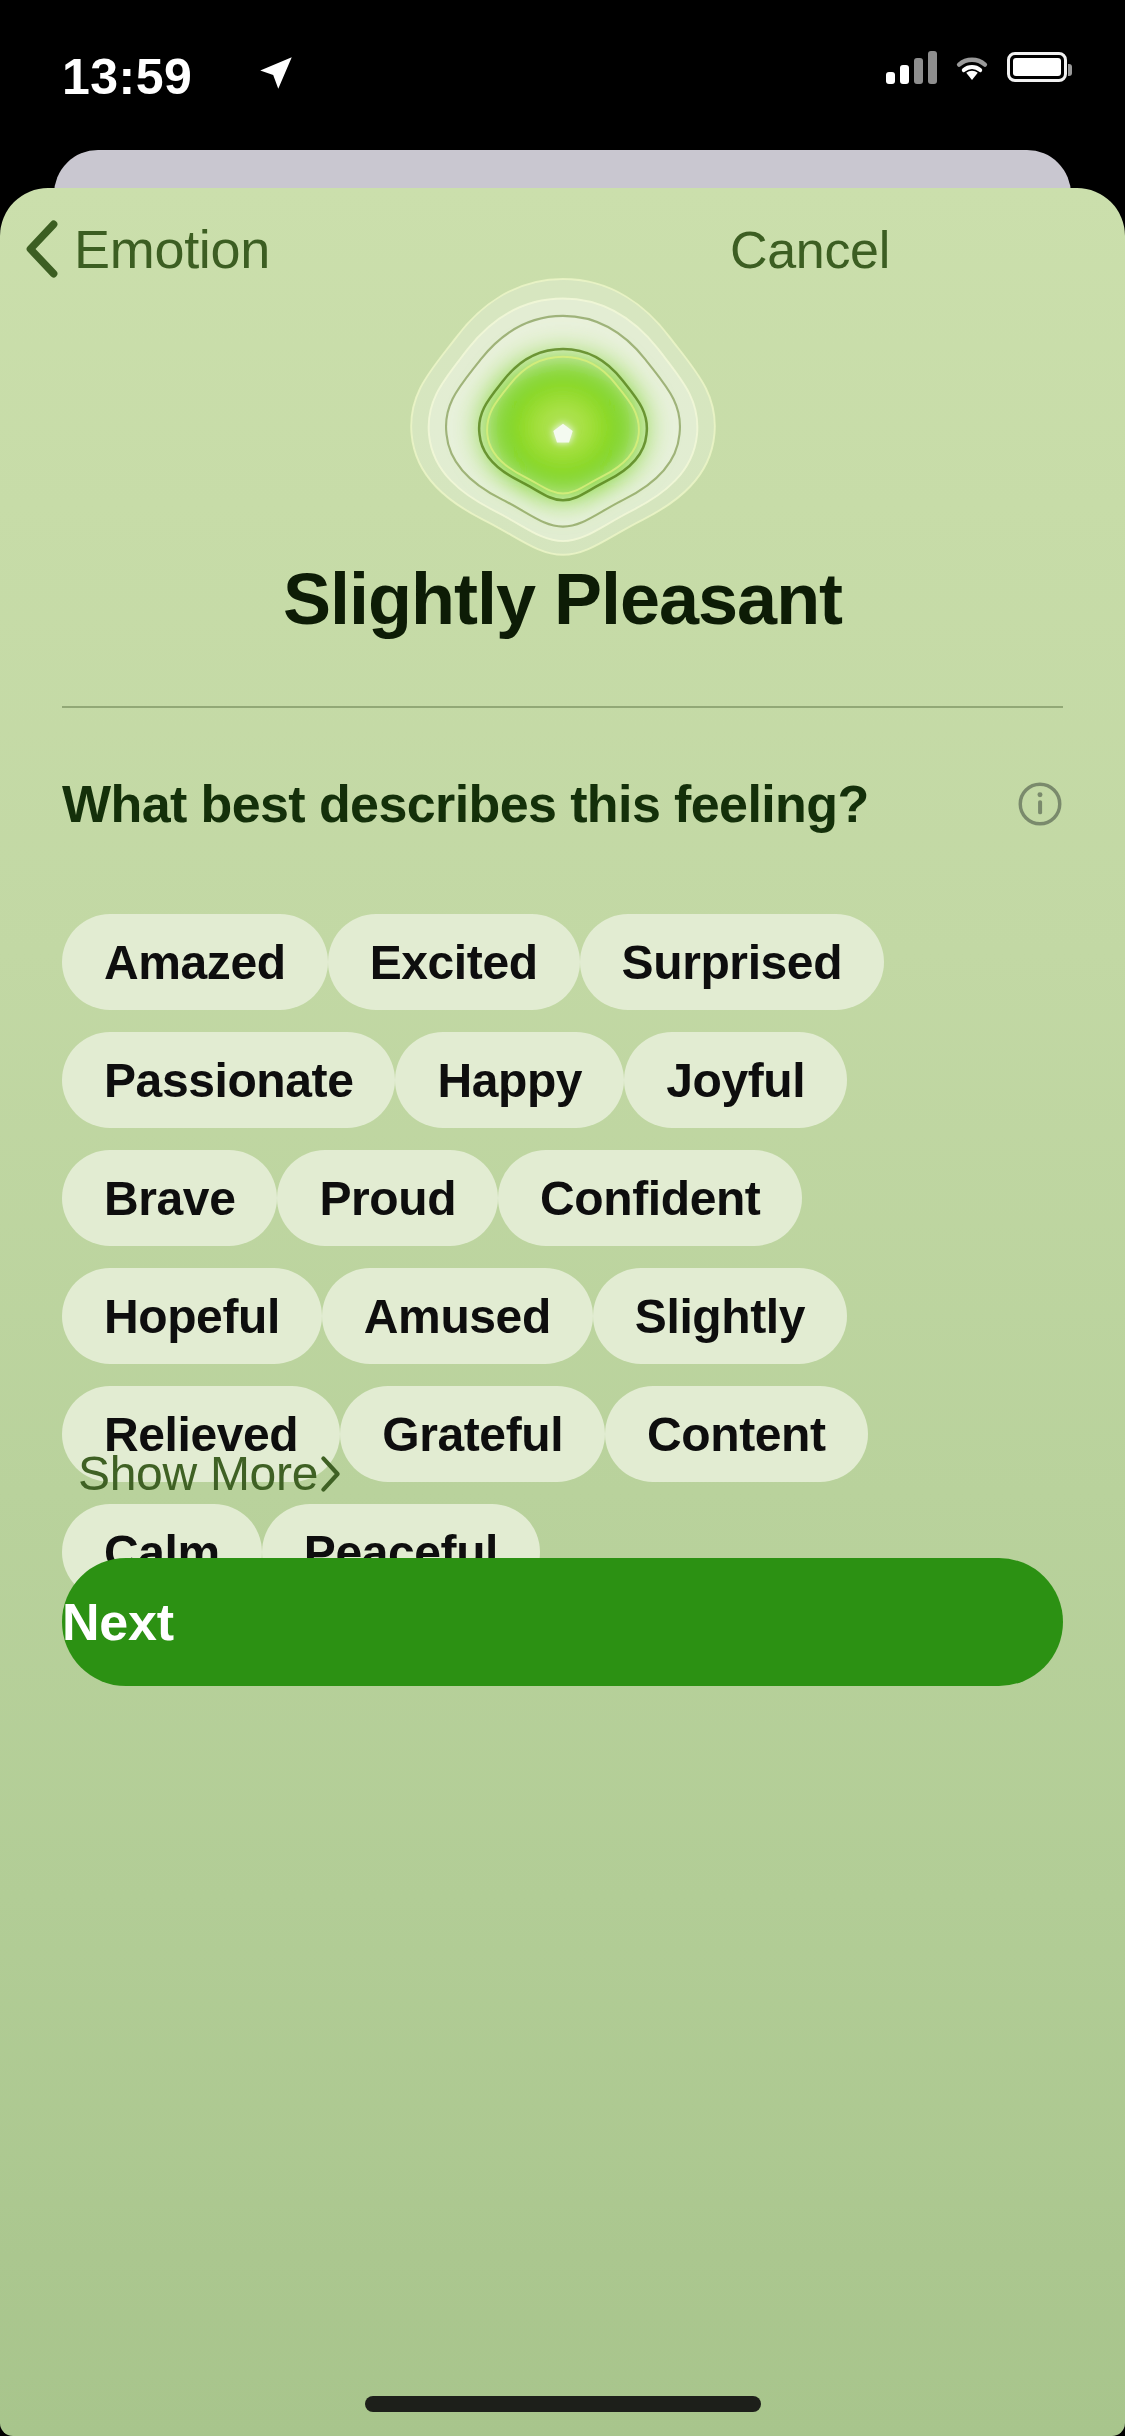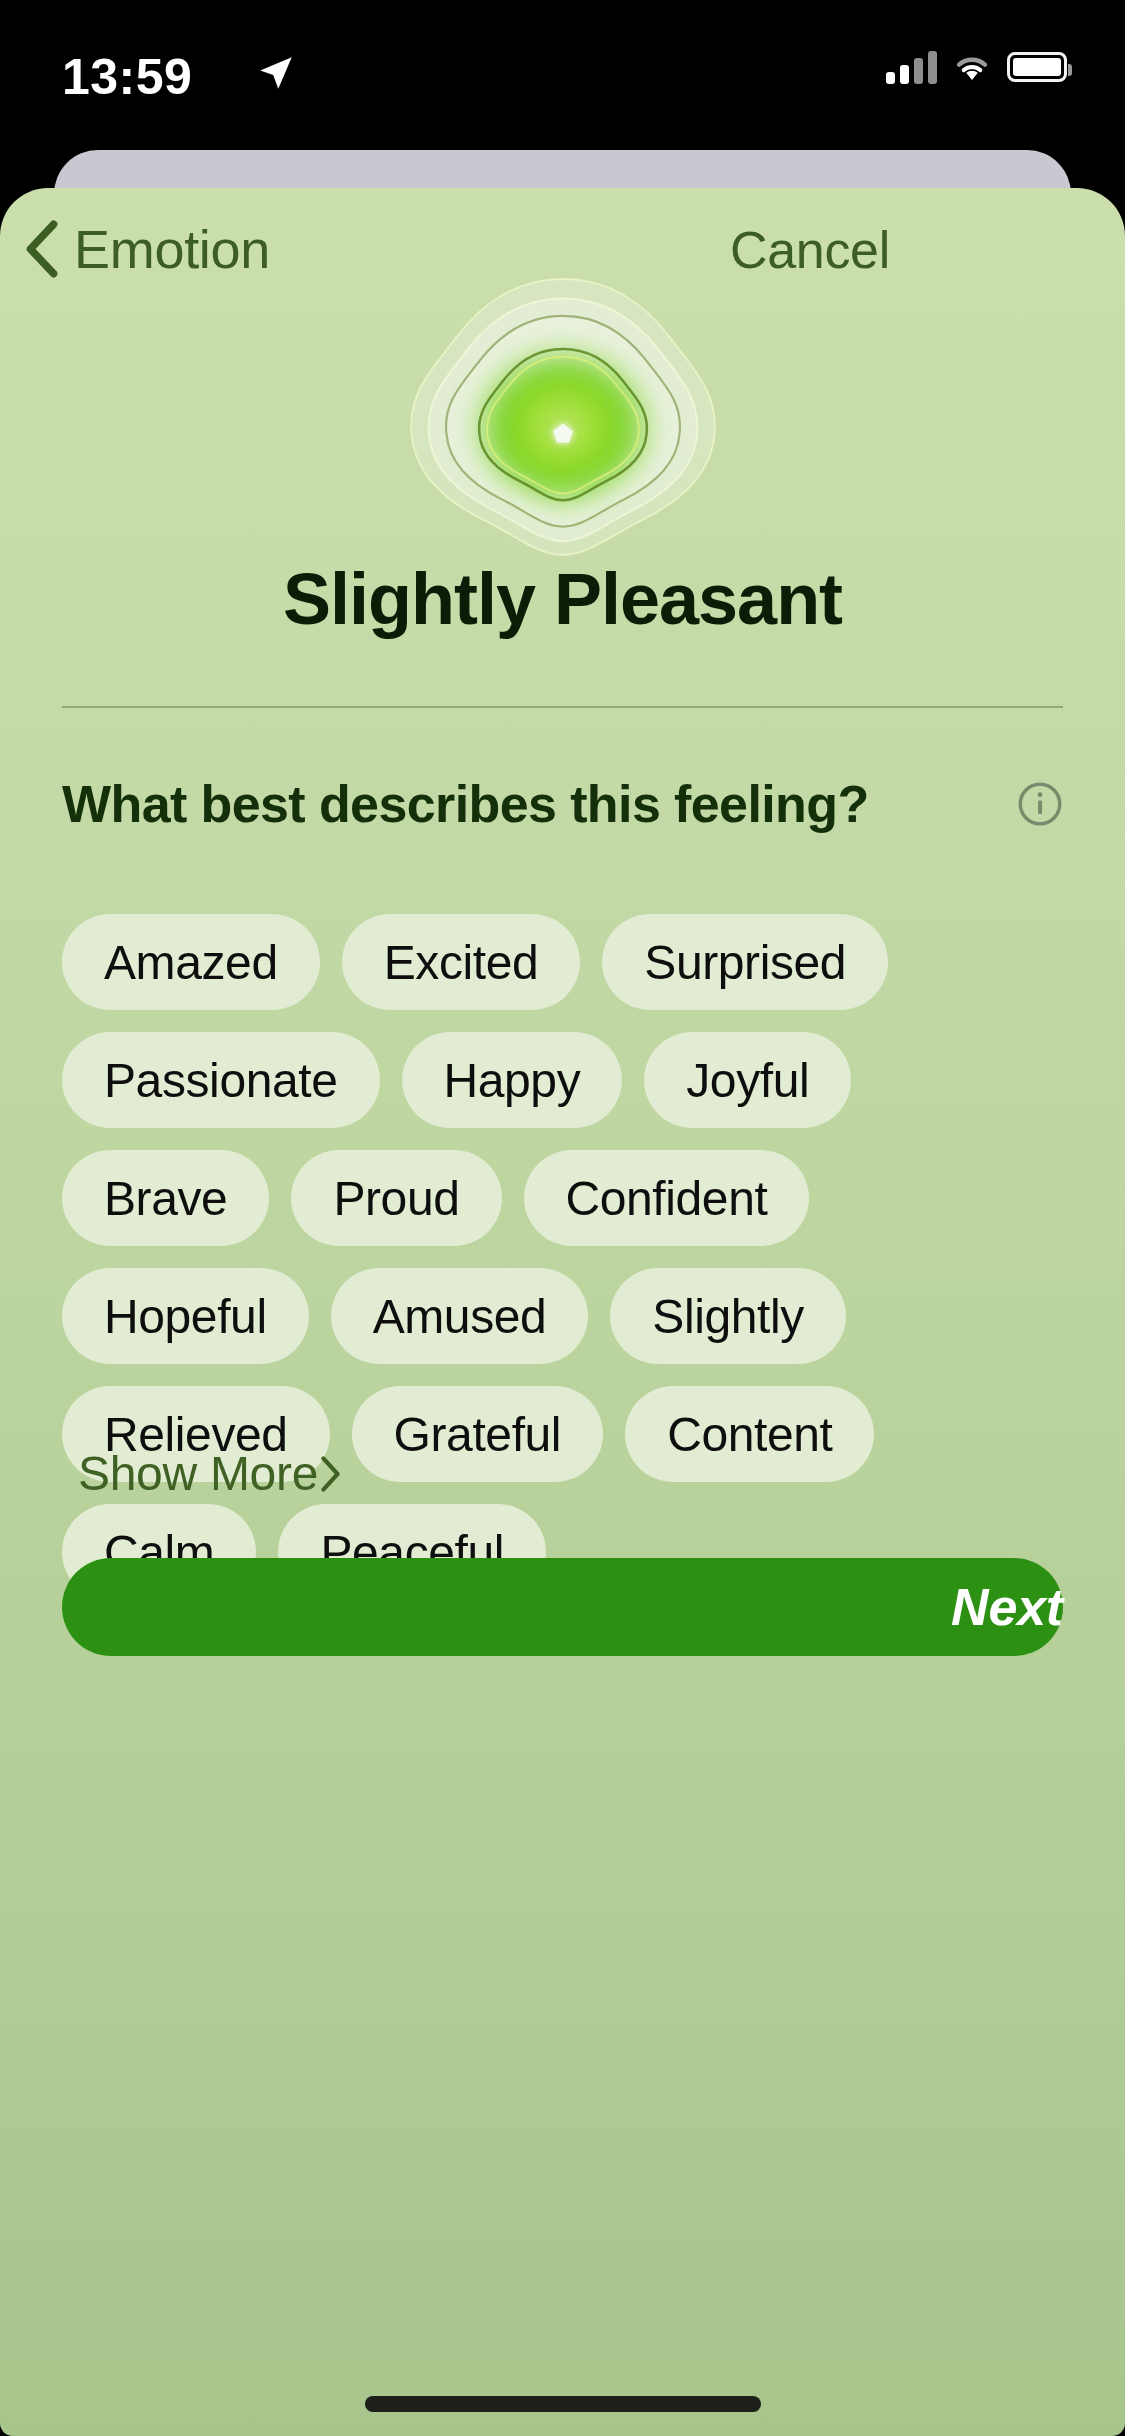--- a/index.html
+++ b/index.html
@@ -140,21 +140,21 @@
     width: 1001px; height: 2px;
     background: rgba(84,106,60,0.45);
   }
 
   
   #chips-area {
     position: absolute; top: 726px; left: 62px;
     width: 1010px;
   }
   .chip-row {
-    display: flex; gap: 22px; margin-bottom: 22px;
+    display: flex; margin-bottom: 22px; font-weight: bold;
   }
   .chip {
     background: #e2ecd2;
     border-radius: 48px;
     height: 96px;
     padding: 0 42px;
     display: flex; align-items: center; justify-content: center;
     font-size: 48px; color: #0e0e0e; letter-spacing: -0.4px;
     cursor: pointer;
     white-space: nowrap;
@@ -165,27 +165,26 @@
     cursor: pointer;
   }
   #show-more-label {
     font-size: 48px; color: #3f6124; letter-spacing: -0.3px;
   }
   #show-more-chevron { width: 24px; height: 38px; }
 
   
   #next-button {
     position: absolute; top: 1370px; left: 62px;
-    width: 1001px; height: 98px;
+    width: 1001px; height: 128px;
     background: #2c9113;
     border-radius: 64px;
-    display: flex; align-items: center; justify-content: flex-end;
+    display: flex; align-items: center; justify-content: flex-start;
     cursor: pointer;
     border: none;
-    font-style: italic;
   }
   #next-label {
     font-size: 52px; font-weight: 700; color: #ffffff;
     letter-spacing: -0.2px;
   }
 
   
   #home-indicator {
     position: absolute; bottom: 24px; left: 50%;
     transform: translateX(-50%);

